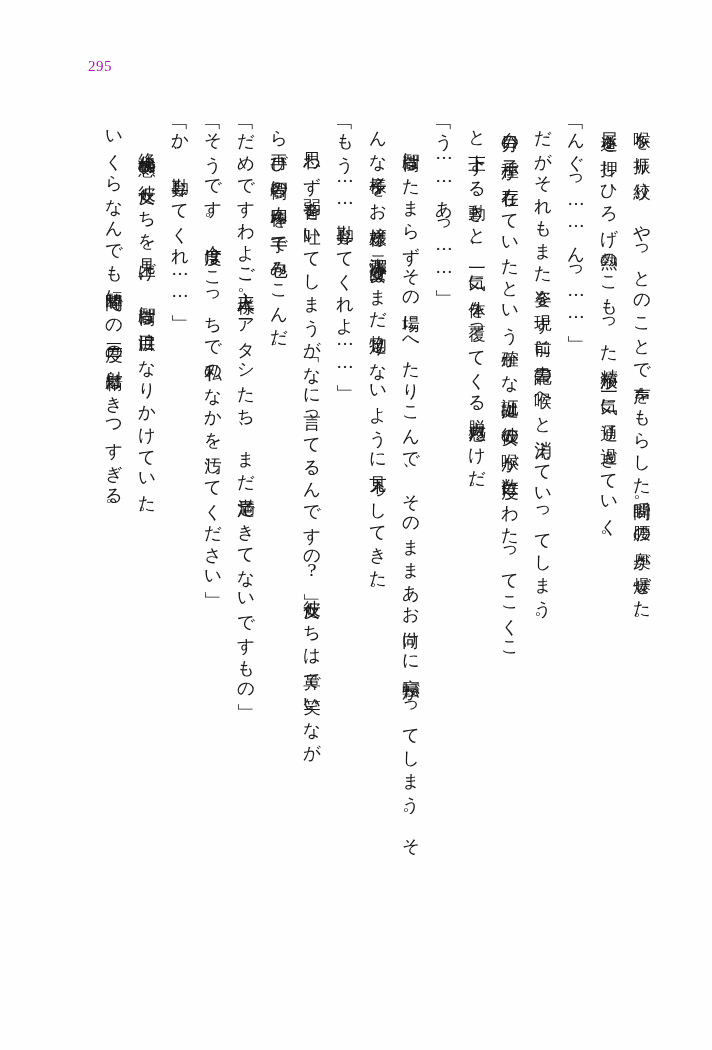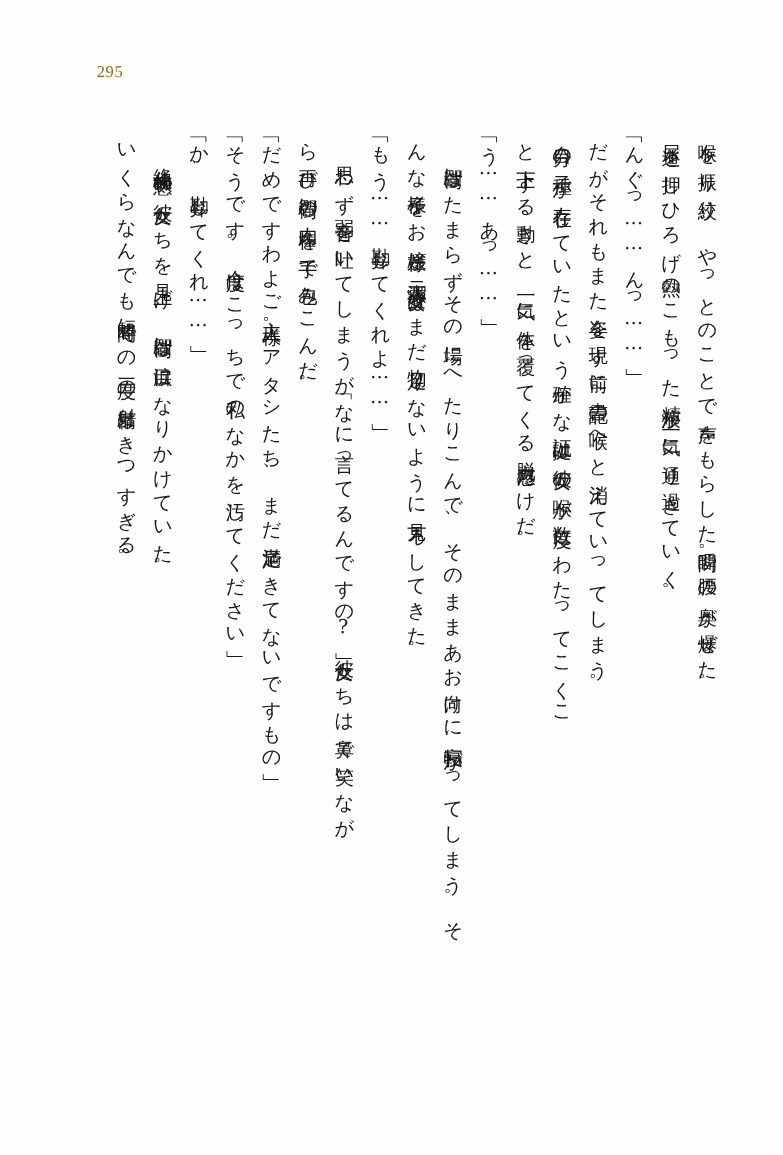--- a/index.html
+++ b/index.html
@@ -20,21 +20,21 @@
     height: 1050px;
     background: #fefefe;
     box-sizing: border-box;
   }
   .page-number {
     position: absolute;
     top: 58px;
     left: 88px;
     font-size: 15px;
     letter-spacing: 0.5px;
-    color: #a16207;
+    color: #a21caf;
     font-family: "Liberation Serif", "DejaVu Serif", serif;
   }
   .text-body {
     position: absolute;
     top: 118px;
     left: 64px;
     width: 586px;
     height: 880px;
     display: flex;
     flex-direction: row-reverse;

